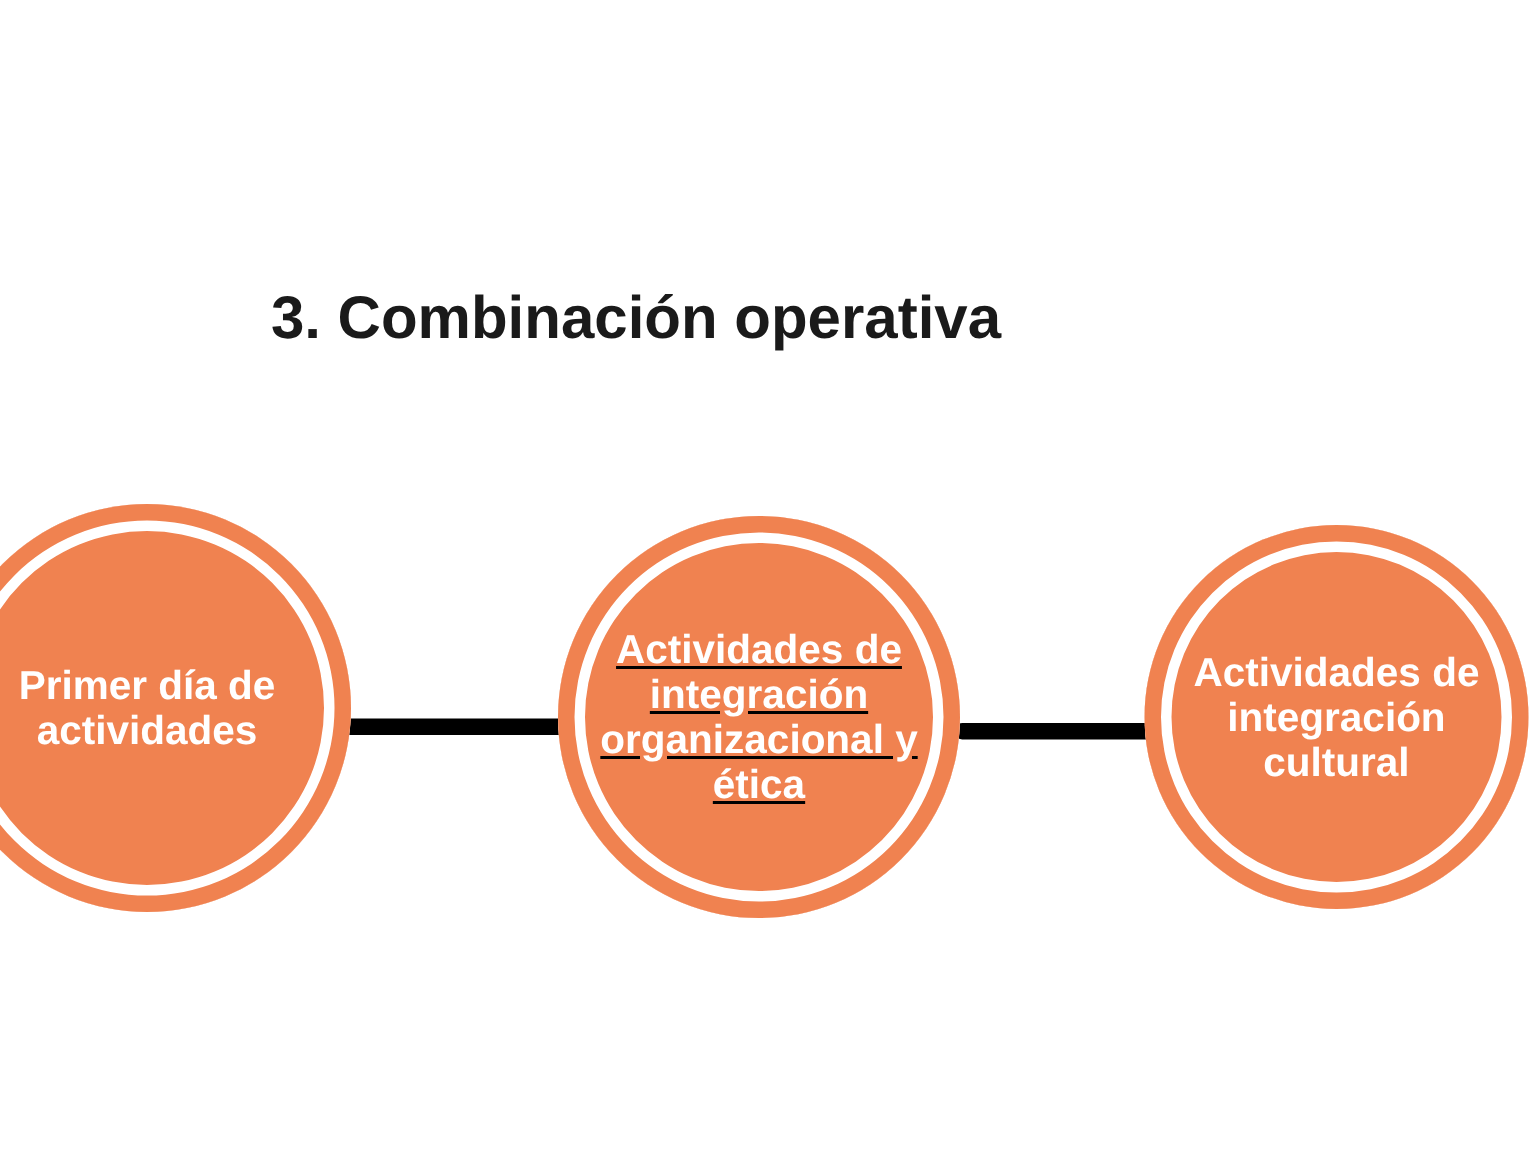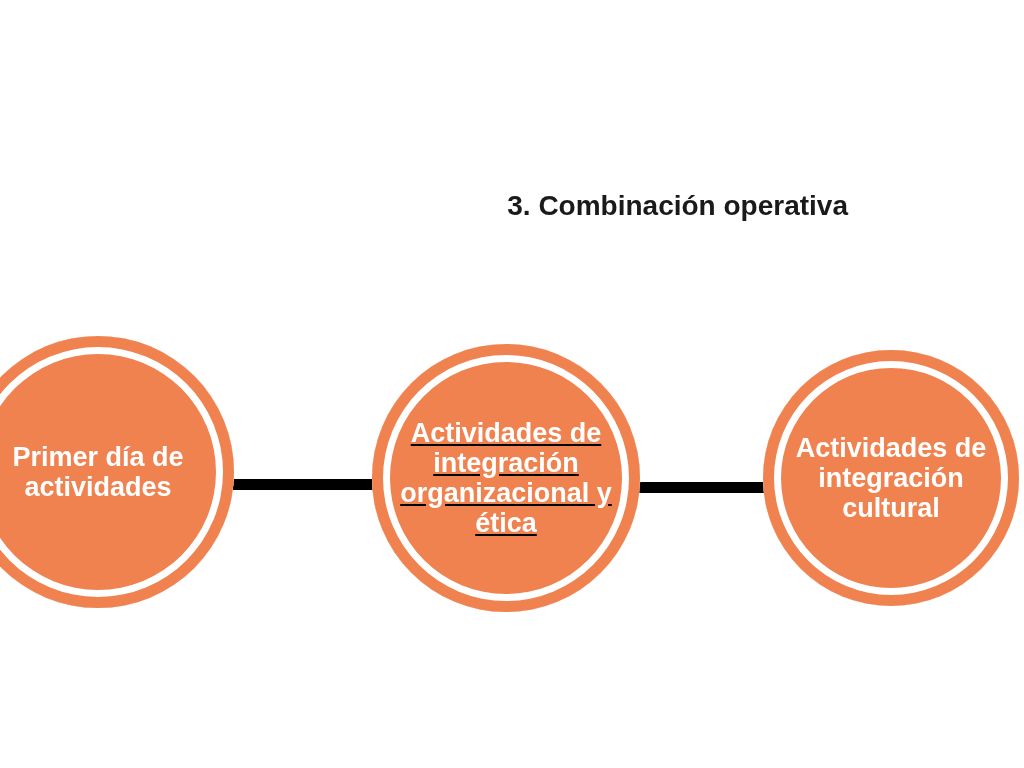--- a/index.html
+++ b/index.html
@@ -17,22 +17,22 @@
     position: relative;
     width: 1024px;
     height: 768px;
     background: #ffffff;
   }
   .slide-title {
     position: absolute;
     top: 190px;
     left: 0;
     width: 848px;
-    text-align: right;
-    font-size: 28px;
+    text-align: center;
+    font-size: 40px;
     font-weight: bold;
     color: #1a1a1a;
     letter-spacing: 0px;
   }
   .connector {
     position: absolute;
     height: 11px;
     background: #000000;
     border-radius: 6px;
     z-index: 1;

